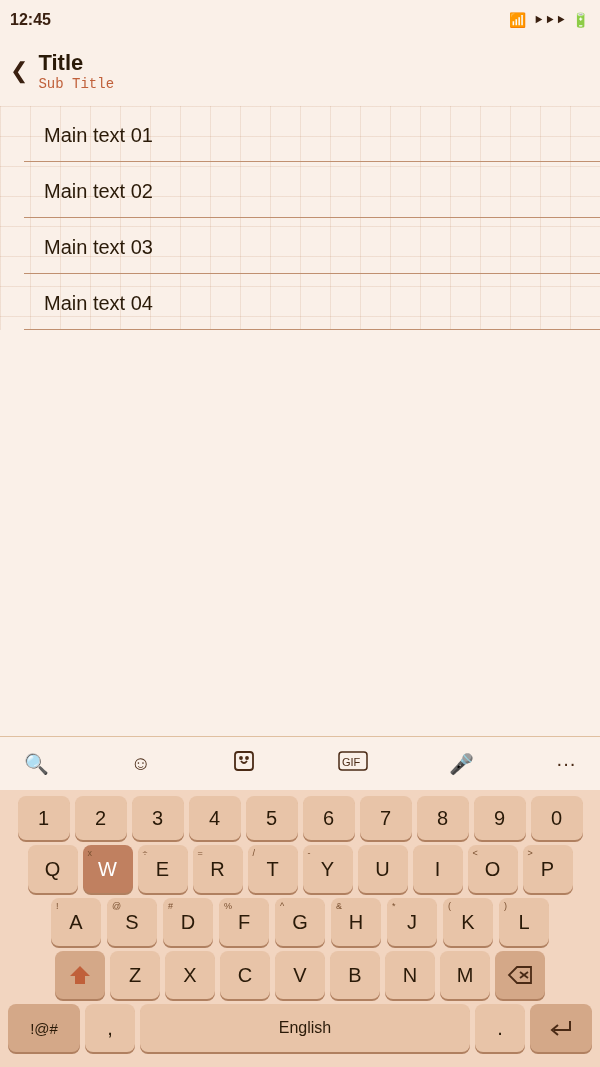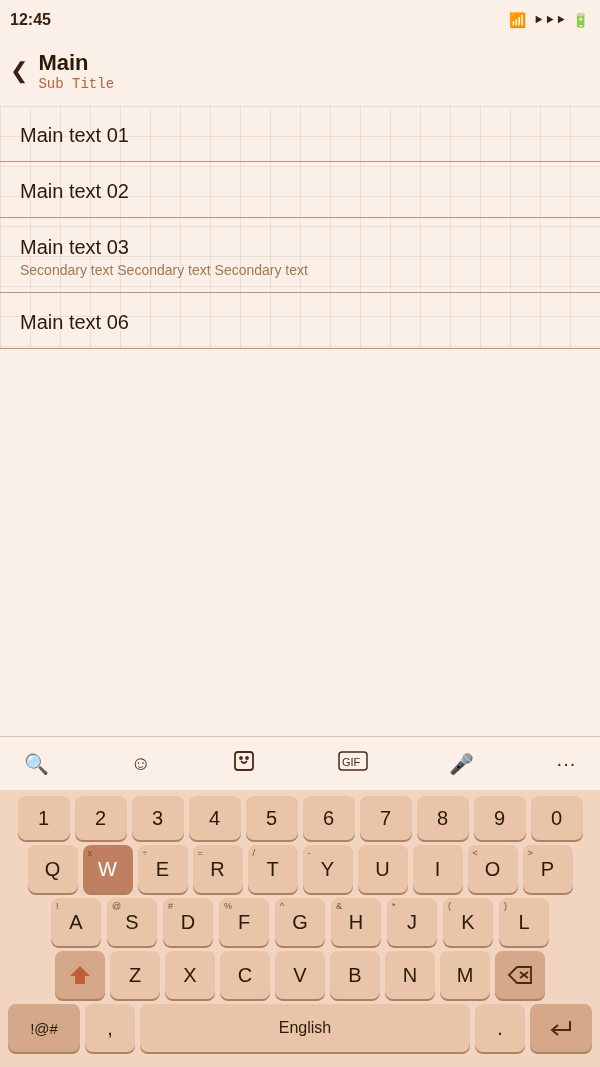--- a/index.html
+++ b/index.html
@@ -100,20 +100,21 @@
       background: #faf0e8;
       flex: 1;
     }
 
     
     .grid-bg {
       background-image:
         linear-gradient(rgba(180,120,80,0.15) 1px, transparent 1px),
         linear-gradient(90deg, rgba(180,120,80,0.15) 1px, transparent 1px);
       background-size: 30px 30px;
+      padding-left: 24px;
     }
 
     .list-item {
       padding: 18px 20px 14px 20px;
       border-bottom: 1.5px solid #c09070;
       position: relative;
     }
     .main-text {
       font-size: 20px;
       color: #2a1a08;
@@ -251,39 +252,38 @@
     <span>📶</span>
     <span>⯈⯈⯈</span>
     <span>🔋</span>
   </div>
 </div>
 
 <div class="app-header">
   <div class="header-left">
     <span class="back-arrow">❮</span>
     <div class="header-titles">
-      <span class="header-title">Main</span>
+      <span class="header-title">Title</span>
       <span class="header-subtitle">Sub Title</span>
     </div>
   </div>
 </div>
 
 <div class="list-area grid-bg">
   <div class="list-item">
     <div class="main-text">Main text 01</div>
   </div>
   <div class="list-item">
     <div class="main-text">Main text 02</div>
   </div>
   <div class="list-item">
     <div class="main-text">Main text 03</div>
-    <div class="secondary-text">Secondary text Secondary text Secondary text</div>
   </div>
   <div class="list-item">
-    <div class="main-text">Main text 06</div>
+    <div class="main-text">Main text 04</div>
   </div>
 </div>
 
 <div class="keyboard-area">
 
   <div class="keyboard-toolbar">
     <span class="kb-tool-btn">🔍</span>
     <span class="kb-tool-btn">☺</span>
     <span class="kb-tool-btn">
       <svg width="24" height="24" viewBox="0 0 24 24" fill="none" stroke="#4a2a15" stroke-width="1.8">

